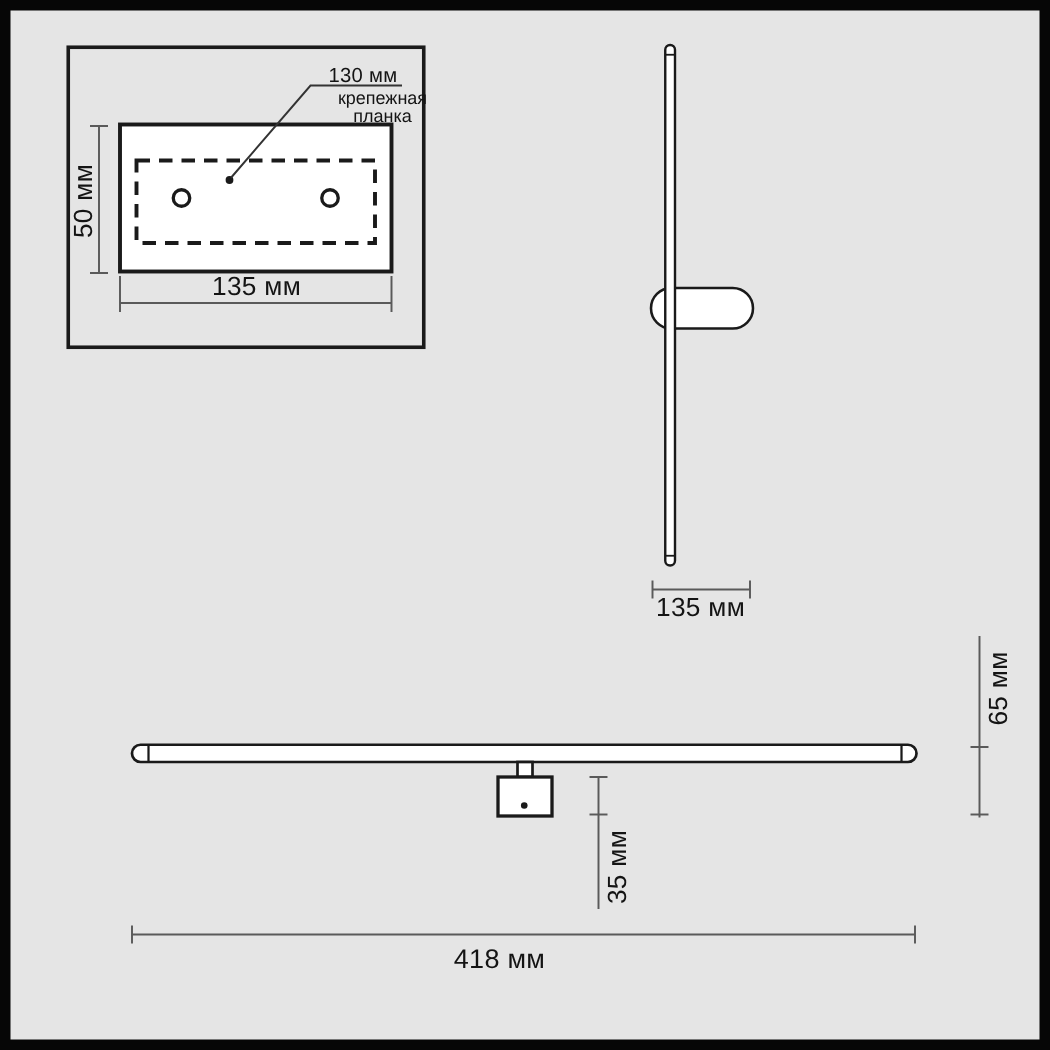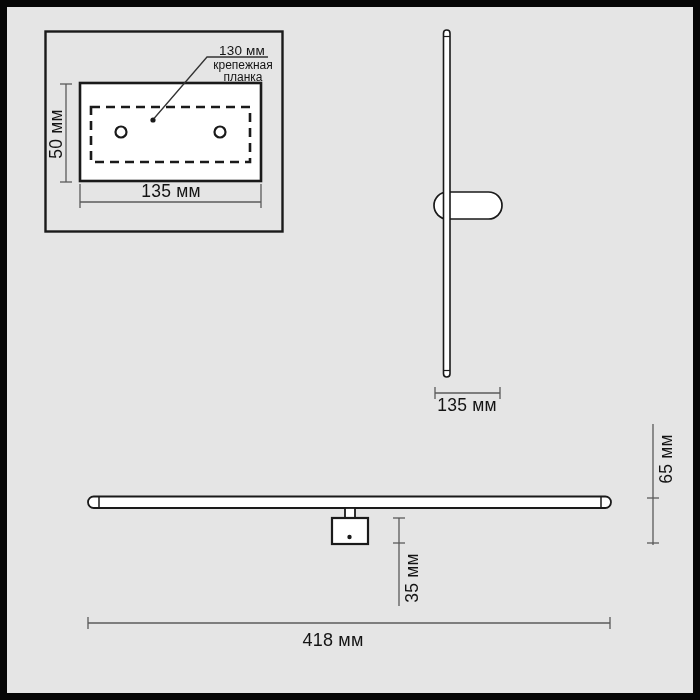--- a/index.html
+++ b/index.html
@@ -16,21 +16,21 @@
   .lbl{
     position:absolute;z-index:3;color:#141414;white-space:nowrap;
     transform:translate(-50%,-50%);letter-spacing:0.2px;
   }
   .lbl.rot{transform:translate(-50%,-50%) rotate(-90deg);}
   .lbl.dim{font-size:17.5px;}
   .lbl.big{font-size:18px;}
   .lbl.small{font-size:13.5px;}
   .callout{
     position:absolute;z-index:3;color:#141414;text-align:center;
-    font-size:12px;line-height:11.5px;transform:translate(-50%,0);
+    font-size:12px;line-height:11.5px;transform:translate(-50%,0);margin-left:12px;
   }
 </style>
 </head>
 <body>
 
 <div class="stage">
 
   <div class="frame"></div>
 
   <svg class="linework" width="700" height="700" viewBox="0 0 700 700">

